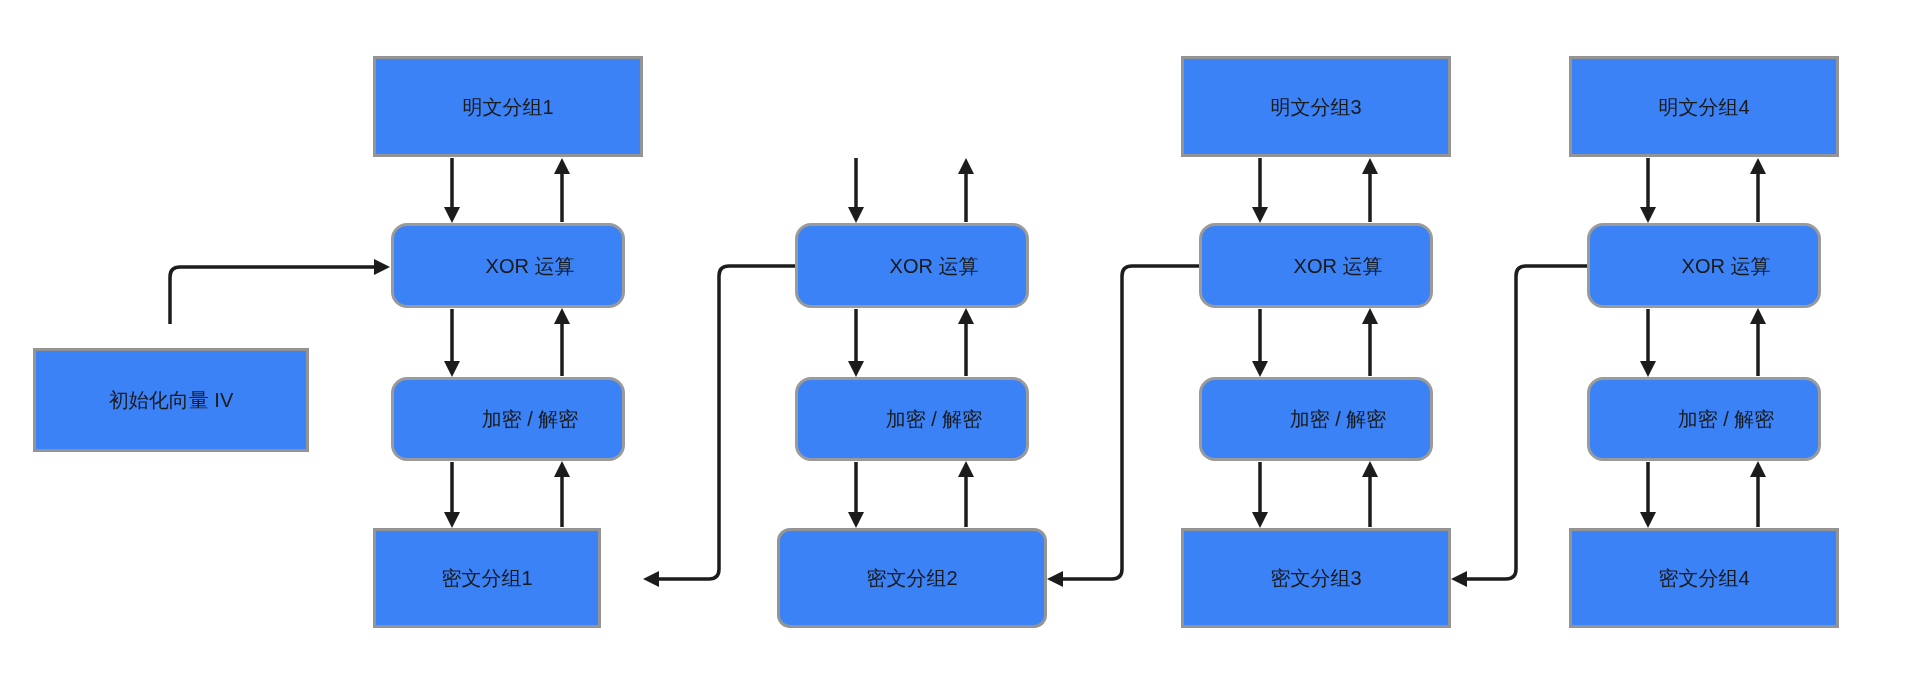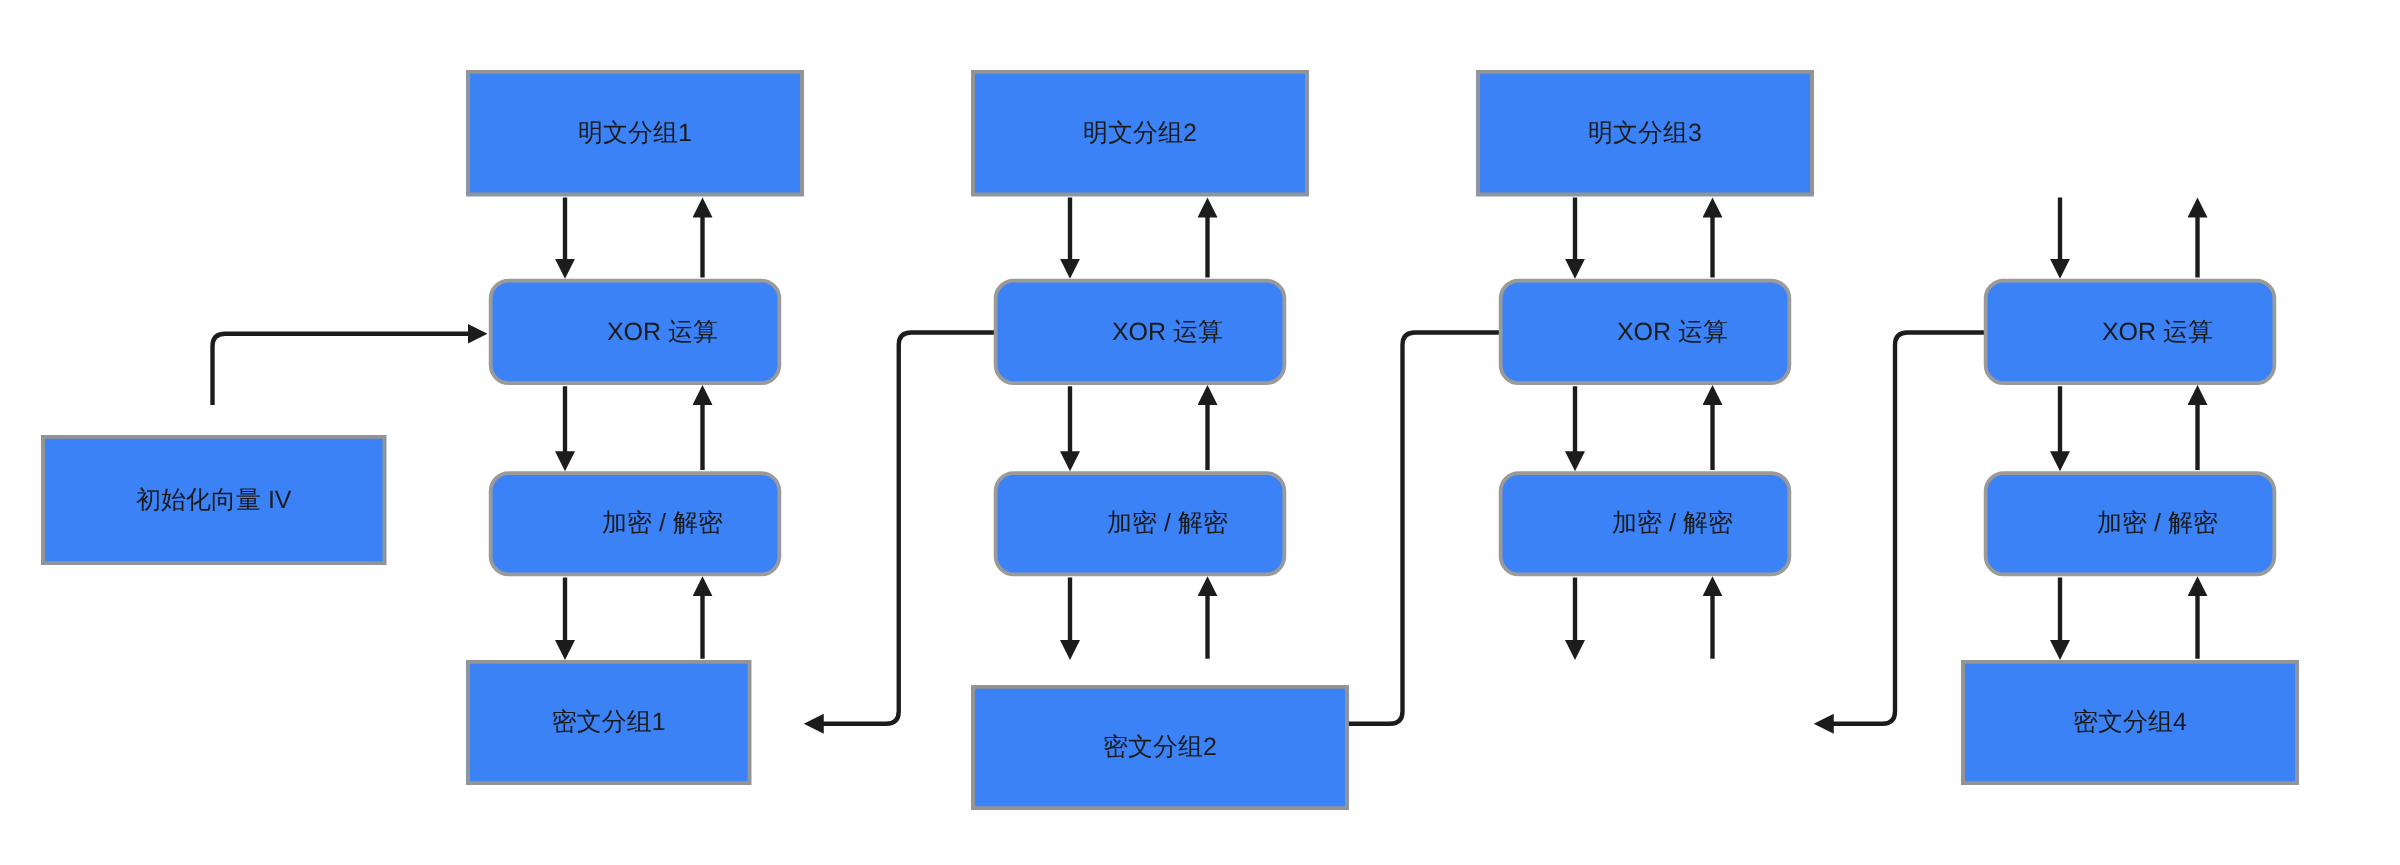--- a/index.html
+++ b/index.html
@@ -98,26 +98,27 @@
     <path class="arrow" d="M1588,266 H1526 Q1516,266 1516,276 V569 Q1516,579 1506,579 H1456" marker-end="url(#ah)"></path>
   </svg>
 
   <div class="box rect" style="left:33px; top:324px; width:276px; height:104px;margin-top:24px;">初始化向量 IV</div>
 
   <div class="box rect" style="left:373px; top:56px;  width:270px; height:101px;">明文分组1</div>
   <div class="box round" style="left:391px; top:223px; width:234px; height:85px;">XOR 运算</div>
   <div class="box round" style="left:391px; top:377px; width:234px; height:84px;">加密 / 解密</div>
   <div class="box rect" style="left:373px; top:528px; width:228px; height:100px;">密文分组1</div>
 
-  <div class="box rect" style="left:777px; top:56px;  width:270px; height:101px;">明文分组2</div>
   <div class="box round" style="left:795px; top:223px; width:234px; height:85px;">XOR 运算</div>
   <div class="box round" style="left:795px; top:377px; width:234px; height:84px;">加密 / 解密</div>
-  <div class="box rect" style="left:777px; top:548px; width:302px; height:100px;">密文分组2</div>
+  <div class="box rect" style="left:777px; top:528px; width:270px; height:100px;border-radius:13px;">密文分组2</div>
 
   <div class="box rect" style="left:1181px; top:56px;  width:270px; height:101px;">明文分组3</div>
   <div class="box round" style="left:1199px; top:223px; width:234px; height:85px;">XOR 运算</div>
   <div class="box round" style="left:1199px; top:377px; width:234px; height:84px;">加密 / 解密</div>
+  <div class="box rect" style="left:1181px; top:528px; width:270px; height:100px;">密文分组3</div>
 
+  <div class="box rect" style="left:1569px; top:56px;  width:270px; height:101px;">明文分组4</div>
   <div class="box round" style="left:1587px; top:223px; width:234px; height:85px;">XOR 运算</div>
   <div class="box round" style="left:1587px; top:377px; width:234px; height:84px;">加密 / 解密</div>
   <div class="box rect" style="left:1569px; top:528px; width:270px; height:100px;">密文分组4</div>
 
 </div>
 
 </body></html>

